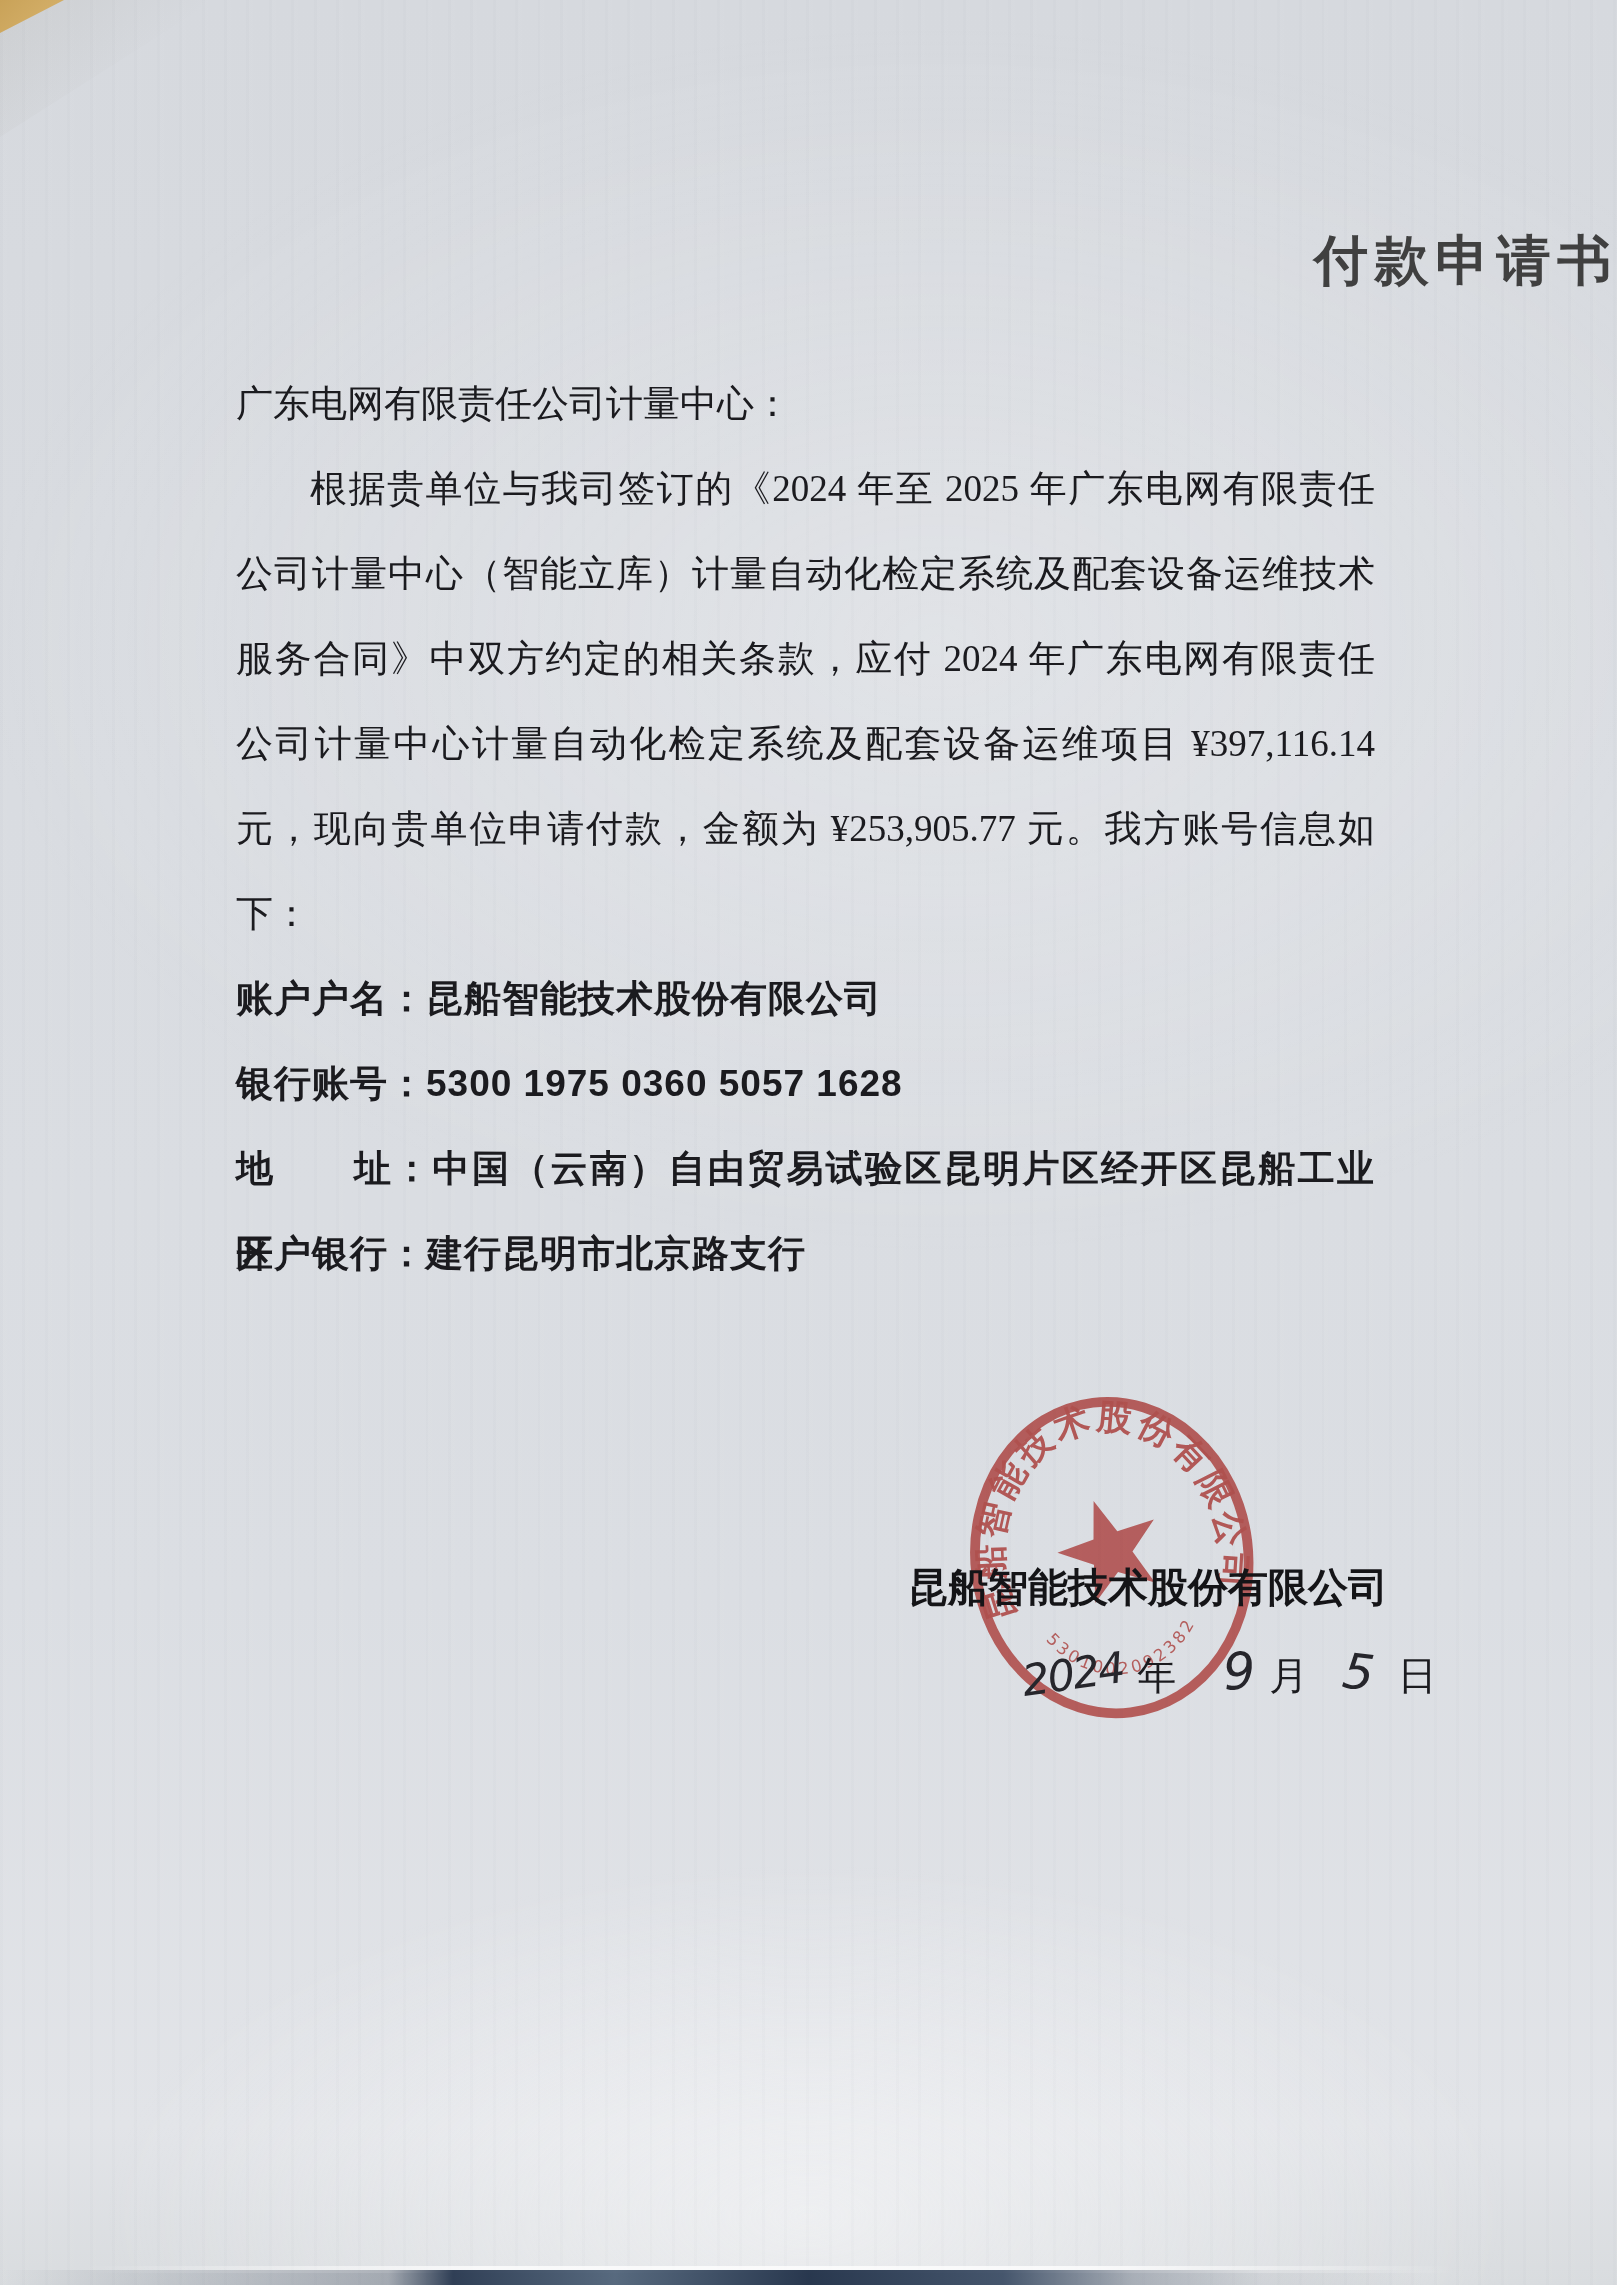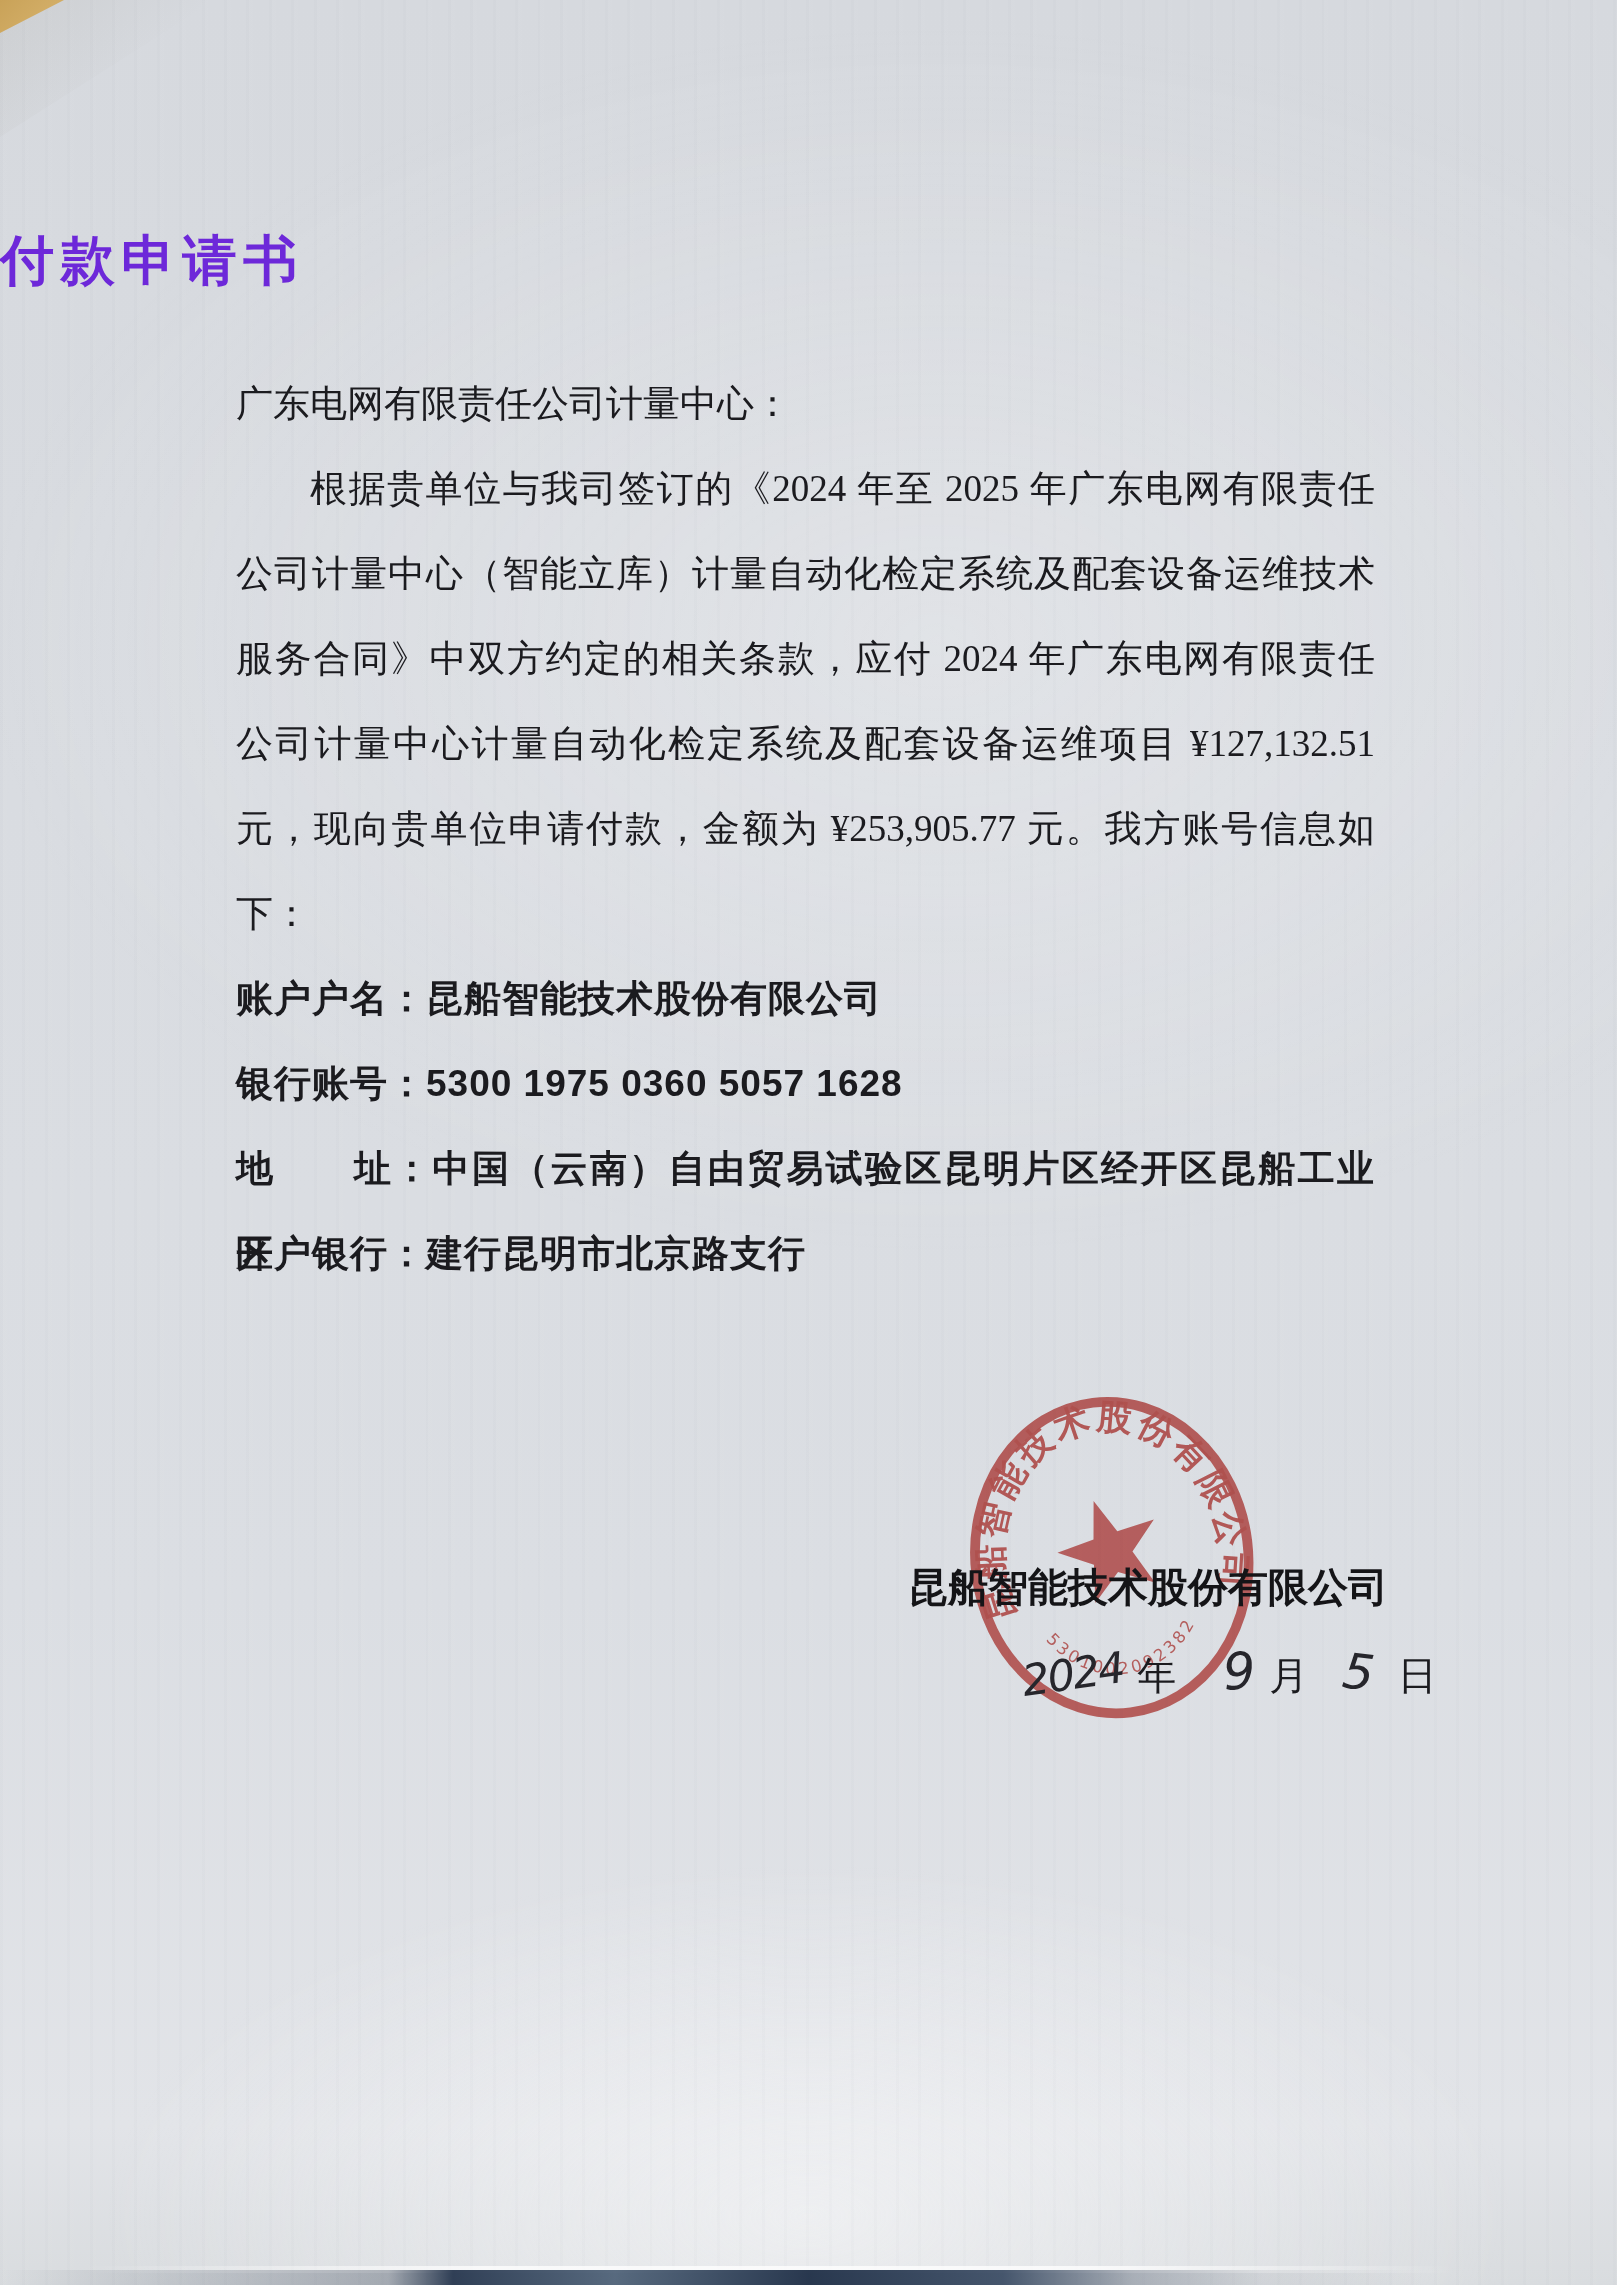--- a/index.html
+++ b/index.html
@@ -23,22 +23,22 @@
     clip-path:polygon(0 0,100% 0,0 100%);opacity:.5;}
   .edge-bottom-glow{position:absolute;bottom:11.7px;left:0;width:100%;height:7.8px;
     background:linear-gradient(90deg, rgba(255,255,255,0) 5%, rgba(255,255,255,0.75) 30%, rgba(255,255,255,0.75) 68%, rgba(255,255,255,0) 90%);}
   .edge-bottom{position:absolute;bottom:0;left:0;width:100%;height:14.6px;
     background:linear-gradient(90deg,
       rgba(90,100,115,0) 0%, rgba(90,100,115,0.45) 24%,
       rgba(38,54,78,0.95) 28%, rgba(72,92,115,0.9) 38%,
       rgba(30,46,70,0.95) 50%, rgba(52,70,95,0.9) 62%,
       rgba(110,120,135,0.5) 70%, rgba(120,128,140,0.15) 78%, rgba(0,0,0,0) 88%);}
 
-  .doc-title{position:absolute;top:189px;left:0;width:1618px;text-align:left;
-    font-size:54px;font-weight:700;letter-spacing:6.8px;color:#6d28d9;}
+  .doc-title{position:absolute;top:189px;left:0;width:1618px;text-align:right;
+    font-size:54px;font-weight:700;letter-spacing:6.8px;color:#404040;}
 
   .body-block{position:absolute;left:236px;top:361px;width:1139px;font-size:37px;}
   .line{height:85px;line-height:85px;white-space:nowrap;}
   .just{white-space:normal;text-align:justify;text-align-last:justify;}
   .indent{text-indent:74px;}
   .b{font-weight:700;font-family:"Liberation Sans",sans-serif;letter-spacing:1px;}
 
   .sig{position:absolute;left:908px;top:1560px;font-size:40px;font-weight:700;
     font-family:"Liberation Sans",sans-serif;color:#141417;letter-spacing:0px;white-space:nowrap;}
 
@@ -61,21 +61,21 @@
 <div class="corner-shade"></div>
 <div class="corner-fold"></div>
 
 <h1 class="doc-title">付款申请书</h1>
 
 <div class="body-block">
   <div class="line">广东电网有限责任公司计量中心：</div>
   <div class="line just indent">根据贵单位与我司签订的《2024 年至 2025 年广东电网有限责任</div>
   <div class="line just">公司计量中心（智能立库）计量自动化检定系统及配套设备运维技术</div>
   <div class="line just">服务合同》中双方约定的相关条款，应付 2024 年广东电网有限责任</div>
-  <div class="line just">公司计量中心计量自动化检定系统及配套设备运维项目 ¥127,132.51</div>
+  <div class="line just">公司计量中心计量自动化检定系统及配套设备运维项目 ¥397,116.14</div>
   <div class="line just">元，现向贵单位申请付款，金额为 ¥253,905.77 元。我方账号信息如</div>
   <div class="line">下：</div>
 
   <div class="line b"><span>账户户名：</span><span>昆船智能技术股份有限公司</span></div>
   <div class="line b"><span>银行账号：</span><span>5300 1975 0360 5057 1628</span></div>
   <div class="line b just"><span>地　　址：</span><span>中国（云南）自由贸易试验区昆明片区经开区昆船工业区</span></div>
   <div class="line b"><span>开户银行：</span><span>建行昆明市北京路支行</span></div>
 </div>
 
 <div class="stamp">

